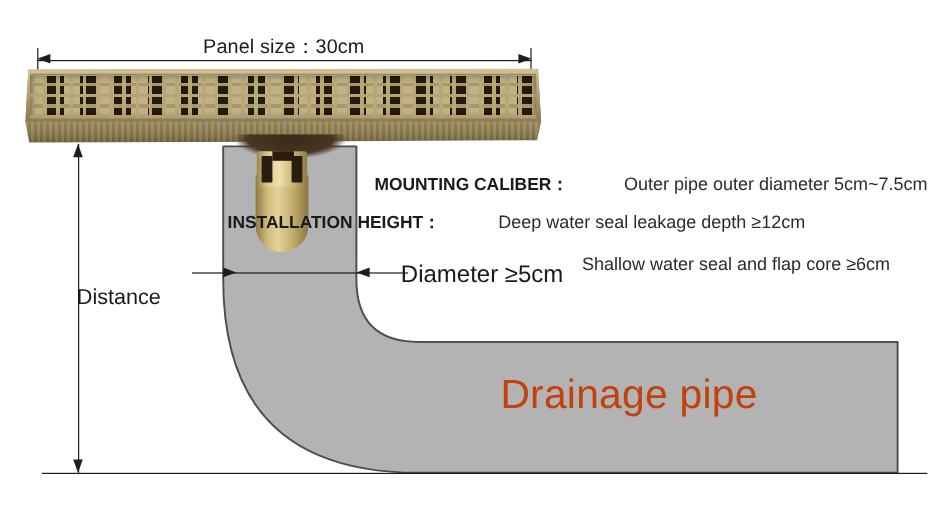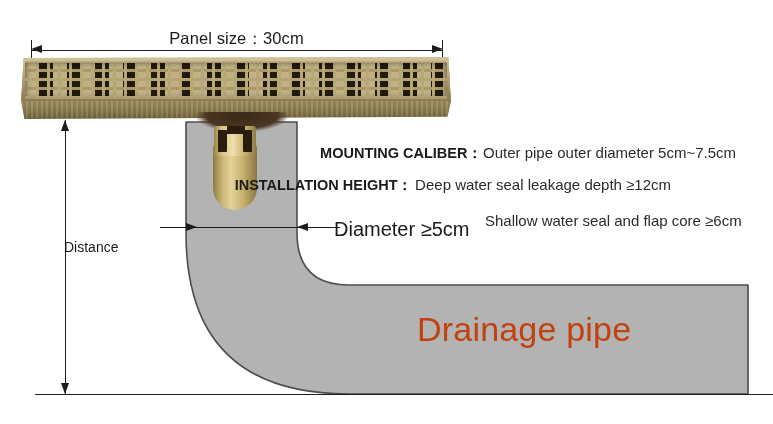--- a/index.html
+++ b/index.html
@@ -148,21 +148,21 @@
   .arrowD { bottom: 0; border-top: 11px solid #1d1d1d; }
   #dist-tick-top {
     left: 22px; top: 119.5px; width: 88px; height: 1px; background: #1d1d1d; opacity: 0;
   }
   #baseline {
     left: 35px; top: 394px; width: 738px; height: 1.4px;
     background: #1d1d1d;
   }
   #dist-label {
     left: 64px; top: 236px;
-    font-size: 14px; line-height: 22px;
+    font-size: 18px; line-height: 22px;
     text-align: left;
   }
 
   
   #dia-line {
     left: 160px; top: 227px; width: 180px; height: 1px; background: #1d1d1d;
   }
   #dia-arrow-left {
     position: absolute; left: 26px; top: -4.5px; width: 0; height: 0;
     border-top: 4.5px solid transparent; border-bottom: 4.5px solid transparent;
@@ -172,21 +172,21 @@
     position: absolute; left: 137px; top: -4.5px; width: 0; height: 0;
     border-top: 4.5px solid transparent; border-bottom: 4.5px solid transparent;
     border-right: 11px solid #1d1d1d;
   }
   #dia-label {
     left: 334px; top: 218px;
     font-size: 20px;
   }
 
   
-  .spec-row { position: absolute; display: flex; align-items: baseline; }
+  .spec-row { position: absolute; display: flex; align-items: baseline; gap: 45px; }
   .spec-key {
     font-weight: bold; font-size: 14.5px; color: #1a1a1a;
     text-align: right; white-space: nowrap;
   }
   .spec-val { font-size: 15px; color: #2b2b2b; white-space: nowrap; }
   #spec1 { left: 0; top: 144px; width: 773px; }
   #spec1 .spec-key { width: 482px; }
   #spec1 .spec-val { padding-left: 1px; }
   #spec2 { left: 0; top: 176px; width: 671px; }
   #spec2 .spec-key { width: 482px; }

